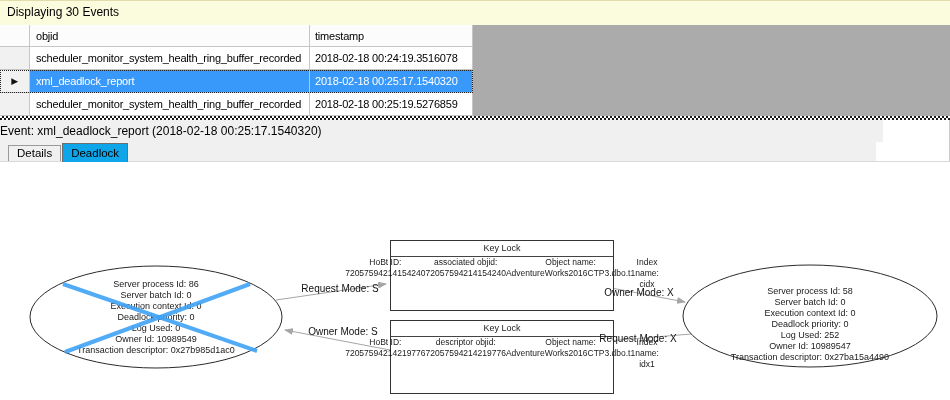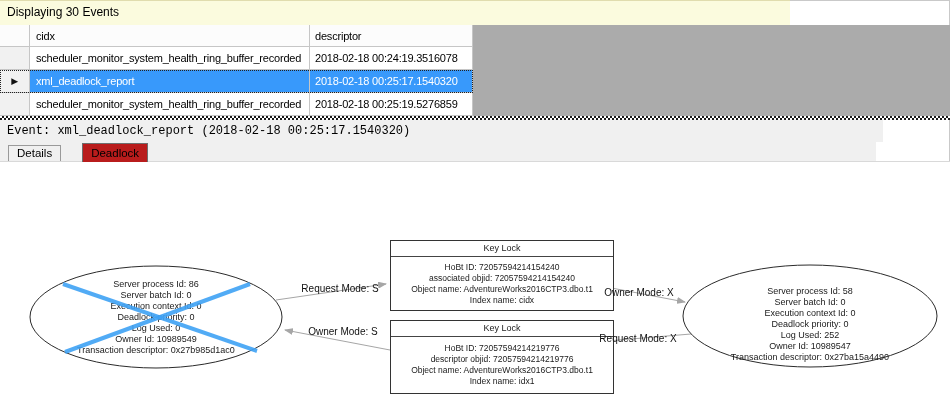--- a/index.html
+++ b/index.html
@@ -4,21 +4,21 @@
 <style>
   * { margin:0; padding:0; box-sizing:border-box; }
   body { background:#ffffff; }
   .screen {
     position:relative; width:950px; height:400px; overflow:hidden;
     font-family:"Liberation Sans", sans-serif; color:#000; background:#fff;
     box-shadow: inset 0 0 0 1px #c9c9c9;
   }
   
   .count-bar {
-    position:absolute; left:0; top:0; width:790px; height:25px;
+    position:absolute; left:0; top:0; width:950px; height:25px;
     background:var(--events-bar-yellow,#fbfbde);
     border-top:1px solid #e0dcae;
     font-size:12px; line-height:23px; padding-left:7px;
   }
   
   .grid {
     position:absolute; left:0; top:25px; width:950px; height:91px;
     background:var(--grid-empty-gray,#ababab);
     font-size:11px; letter-spacing:-0.2px;
   }
@@ -40,36 +40,36 @@
   
   .splitter {
     position:absolute; left:0; top:116px; width:950px; height:4px;
     background:repeating-conic-gradient(#1a1a1a 0% 25%, #ffffff 0% 50%);
     background-size:4px 4px; cursor:row-resize;
   }
   
   .event-bar {
     position:absolute; left:0; top:120px; width:883px; height:22px;
     background:var(--panel-gray,#f0f0f0);
-    font-size:12px; line-height:22px; padding-left:7px;font-family:Liberation Mono, monospace;
+    font-size:12px; line-height:22px; 
   }
   
   .tabstrip {
     position:absolute; left:0; top:142px; width:876px; height:19px;
     background:var(--panel-gray,#f0f0f0);
     display:flex; align-items:flex-end; padding-left:8px;
   }
   .tab {
     font-size:11.5px; padding:0 8px; height:16px; line-height:15px;
     background:#f0f0f0; border:1px solid #9a9a9a; border-bottom:none;
     margin-right:1px; cursor:default;
   }
   .tab.active {
-    height:19px; line-height:18px; background:#b91c1c; border:1px solid #6e6e6e;
-    border-bottom:none; position:relative; z-index:2; margin-bottom:-1px;margin-left:20px;
+    height:19px; line-height:18px; background:#0ea5e9; border:1px solid #6e6e6e;
+    border-bottom:none; position:relative; z-index:2; margin-bottom:-1px;
   }
   
   .content {
     position:absolute; left:0; top:161px; width:950px; height:239px;
     background:#fff; border-top:1px solid #d9d9d9;
   }
   .graph-svg { position:absolute; left:0; top:0; }
   .graph-svg.overlay { pointer-events:none; }
   .edge-line { stroke:var(--arrow-gray,#a6a6a6); stroke-width:1; fill:none; }
   .node-ellipse { fill:#ffffff; stroke:#2b2b2b; stroke-width:1; }
@@ -80,42 +80,42 @@
   }
   .lock-box {
     position:absolute; left:390px; width:224px; background:#fff;
     border:1px solid #333; display:flex; flex-direction:column;
   }
   .lock-title {
     height:16px; border-bottom:1px solid #444; font-size:9px;
     line-height:15px; text-align:center; color:#1a1a1a;
   }
   .lock-body {
-    flex:1; display:flex; flex-direction:column; justify-content:center;
+    flex:1; display:flex; flex-direction:row; justify-content:center;
     font-size:8.5px; line-height:11px; text-align:center; color:#1a1a1a;
   }
   .edge-label {
     position:absolute; font-size:10px; color:#111; white-space:nowrap;
     width:92px; text-align:center;
   }
 </style>
 </head>
 <body>
 
 <div class="screen">
 
   <div class="count-bar">
     <span>Displaying 30 Events</span>
   </div>
 
   <div class="grid">
     <div class="grid-row header">
       <div class="cell sel-cell"></div>
-      <div class="cell name-cell">cidx</div>
-      <div class="cell ts-cell">descriptor</div>
+      <div class="cell name-cell">objid</div>
+      <div class="cell ts-cell">timestamp</div>
     </div>
     <div class="grid-row">
       <div class="cell sel-cell"></div>
       <div class="cell name-cell">scheduler_monitor_system_health_ring_buffer_recorded</div>
       <div class="cell ts-cell">2018-02-18 00:24:19.3516078</div>
     </div>
     <div class="grid-row selected">
       <div class="cell sel-cell">
         <span class="row-marker">▶</span>
       </div>

